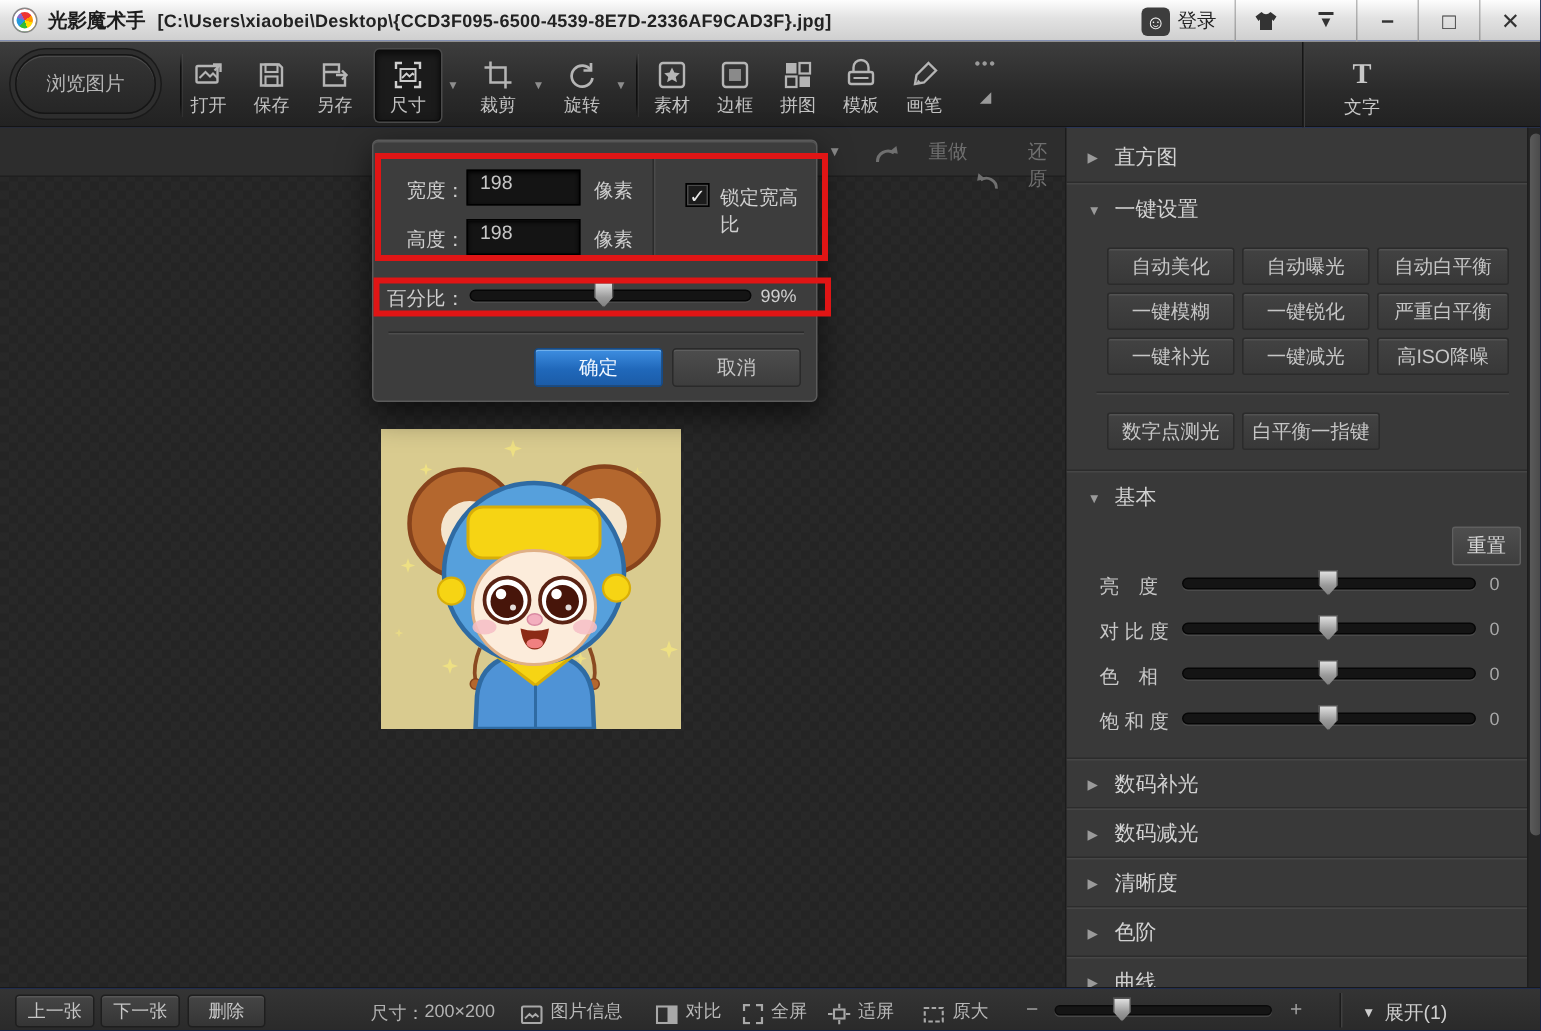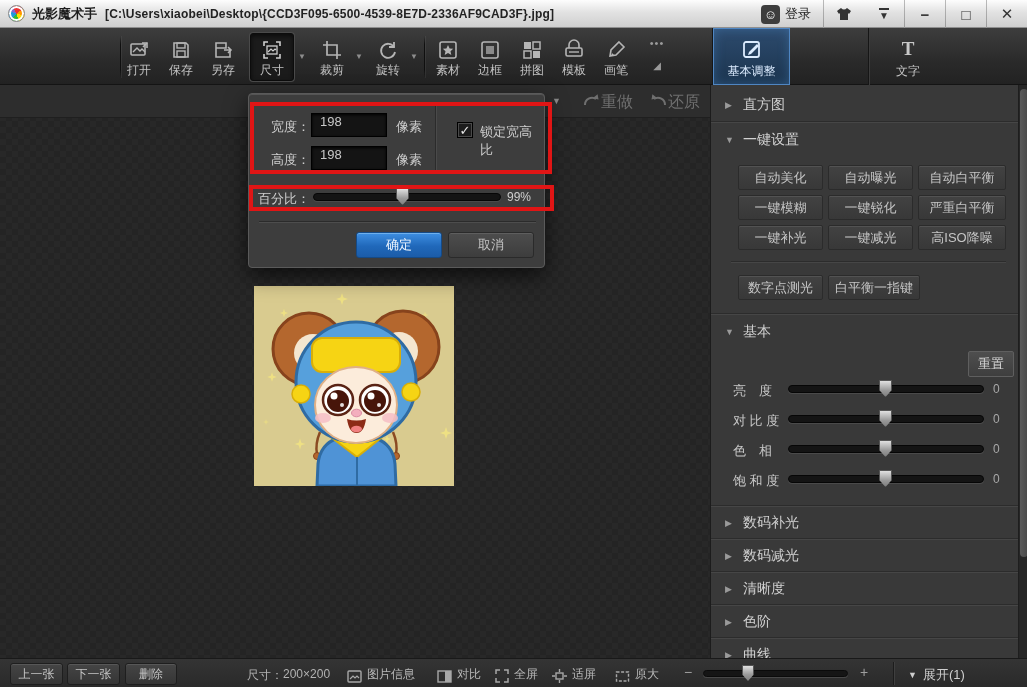--- a/index.html
+++ b/index.html
@@ -58,21 +58,21 @@
   .mode-tab.selected .lbl { color:#dcecff; }
 
   
   .canvas { position:absolute; left:0; top:85px; width:710px; height:573px;
     background-color:#242424;
     background-image:linear-gradient(45deg,#282828 25%,transparent 25%,transparent 75%,#282828 75%),
                      linear-gradient(45deg,#282828 25%,transparent 25%,transparent 75%,#282828 75%);
     background-size:12px 12px; background-position:0 0,6px 6px; }
   .historybar { position:absolute; left:0; top:0; width:710px; height:33px;
     background:#2d2d2d; border-bottom:1px solid #1f1f1f; }
-  .hist-item { position:absolute; top:7px; display:flex; align-items:flex-start; gap:1px; color:#6f6f6f; font-size:16px; }
+  .hist-item { position:absolute; top:7px; display:flex; align-items:flex-end; gap:19px; color:#6f6f6f; font-size:13px; }
   .hist-item svg { display:block; }
   .mini-chevron { position:absolute; left:552px; top:11px; font-size:9px; color:#8a8a8a; }
 
   
   .photo { position:absolute; left:254px; top:201px; width:200px; height:200px; }
 
   
   .dialog { position:absolute; left:248px; top:8px; width:297px; height:175px;
     background:#3d3d3d; border:1px solid #5a5a5a; border-radius:4px;
     box-shadow:0 8px 22px rgba(0,0,0,.65), inset 0 1px 0 #555; }
@@ -164,20 +164,21 @@
       <div class="tb-sep"></div>
       <div class="wbtn glyph">−</div>
       <div class="tb-sep"></div>
       <div class="wbtn glyph">□</div>
       <div class="tb-sep"></div>
       <div class="wbtn glyph">✕</div>
     </div>
   </div>
 
   <div class="toolbar">
+    <div class="browse-pill">浏览图片</div>
     <div class="vsep" style="left:120px"></div>
 
     <div class="tool" style="left:117px">
       <svg width="22" height="22" viewBox="0 0 22 22">
         <rect x="3" y="5" width="14" height="11" rx="1" fill="none" stroke="#b5b5b5" stroke-width="1.6"></rect>
         <path d="M5 13 l4-4 3 3 2-2 3 3" fill="none" stroke="#b5b5b5" stroke-width="1.4"></path>
         <path d="M14 4 l5 0 0 5" fill="none" stroke="#b5b5b5" stroke-width="1.6"></path>
         <path d="M19 4 l-4 4" stroke="#b5b5b5" stroke-width="1.6"></path>
       </svg>
       <span class="lbl">打开</span>
@@ -270,27 +271,20 @@
         <path d="M6 17 l3 -1 -2 -2 z" fill="#b5b5b5"></path>
       </svg>
       <span class="lbl">画笔</span>
     </div>
 
     <div class="more-tool" style="left:640px">
       <div class="more-dots">•••</div>
       <div class="more-tri">◢</div>
     </div>
 
-    <div class="mode-tab selected" style="left:712px; width:78px">
-      <svg width="24" height="24" viewBox="0 0 24 24">
-        <rect x="4" y="5" width="15" height="15" rx="2" fill="none" stroke="#dcecff" stroke-width="1.8"></rect>
-        <path d="M9 15 l8-8 2 2 -8 8 -3 1 z" fill="#dcecff"></path>
-      </svg>
-      <span class="lbl">基本调整</span>
-    </div>
     <div class="mode-tab" style="left:868px; width:79px">
       <svg width="24" height="24" viewBox="0 0 24 24">
         <text x="12" y="18" text-anchor="middle" font-family="Liberation Serif, serif" font-size="19" font-weight="bold" fill="#c8c8c8">T</text>
       </svg>
       <span class="lbl">文字</span>
     </div>
   </div>
 
   <div class="canvas">
     <div class="historybar">

